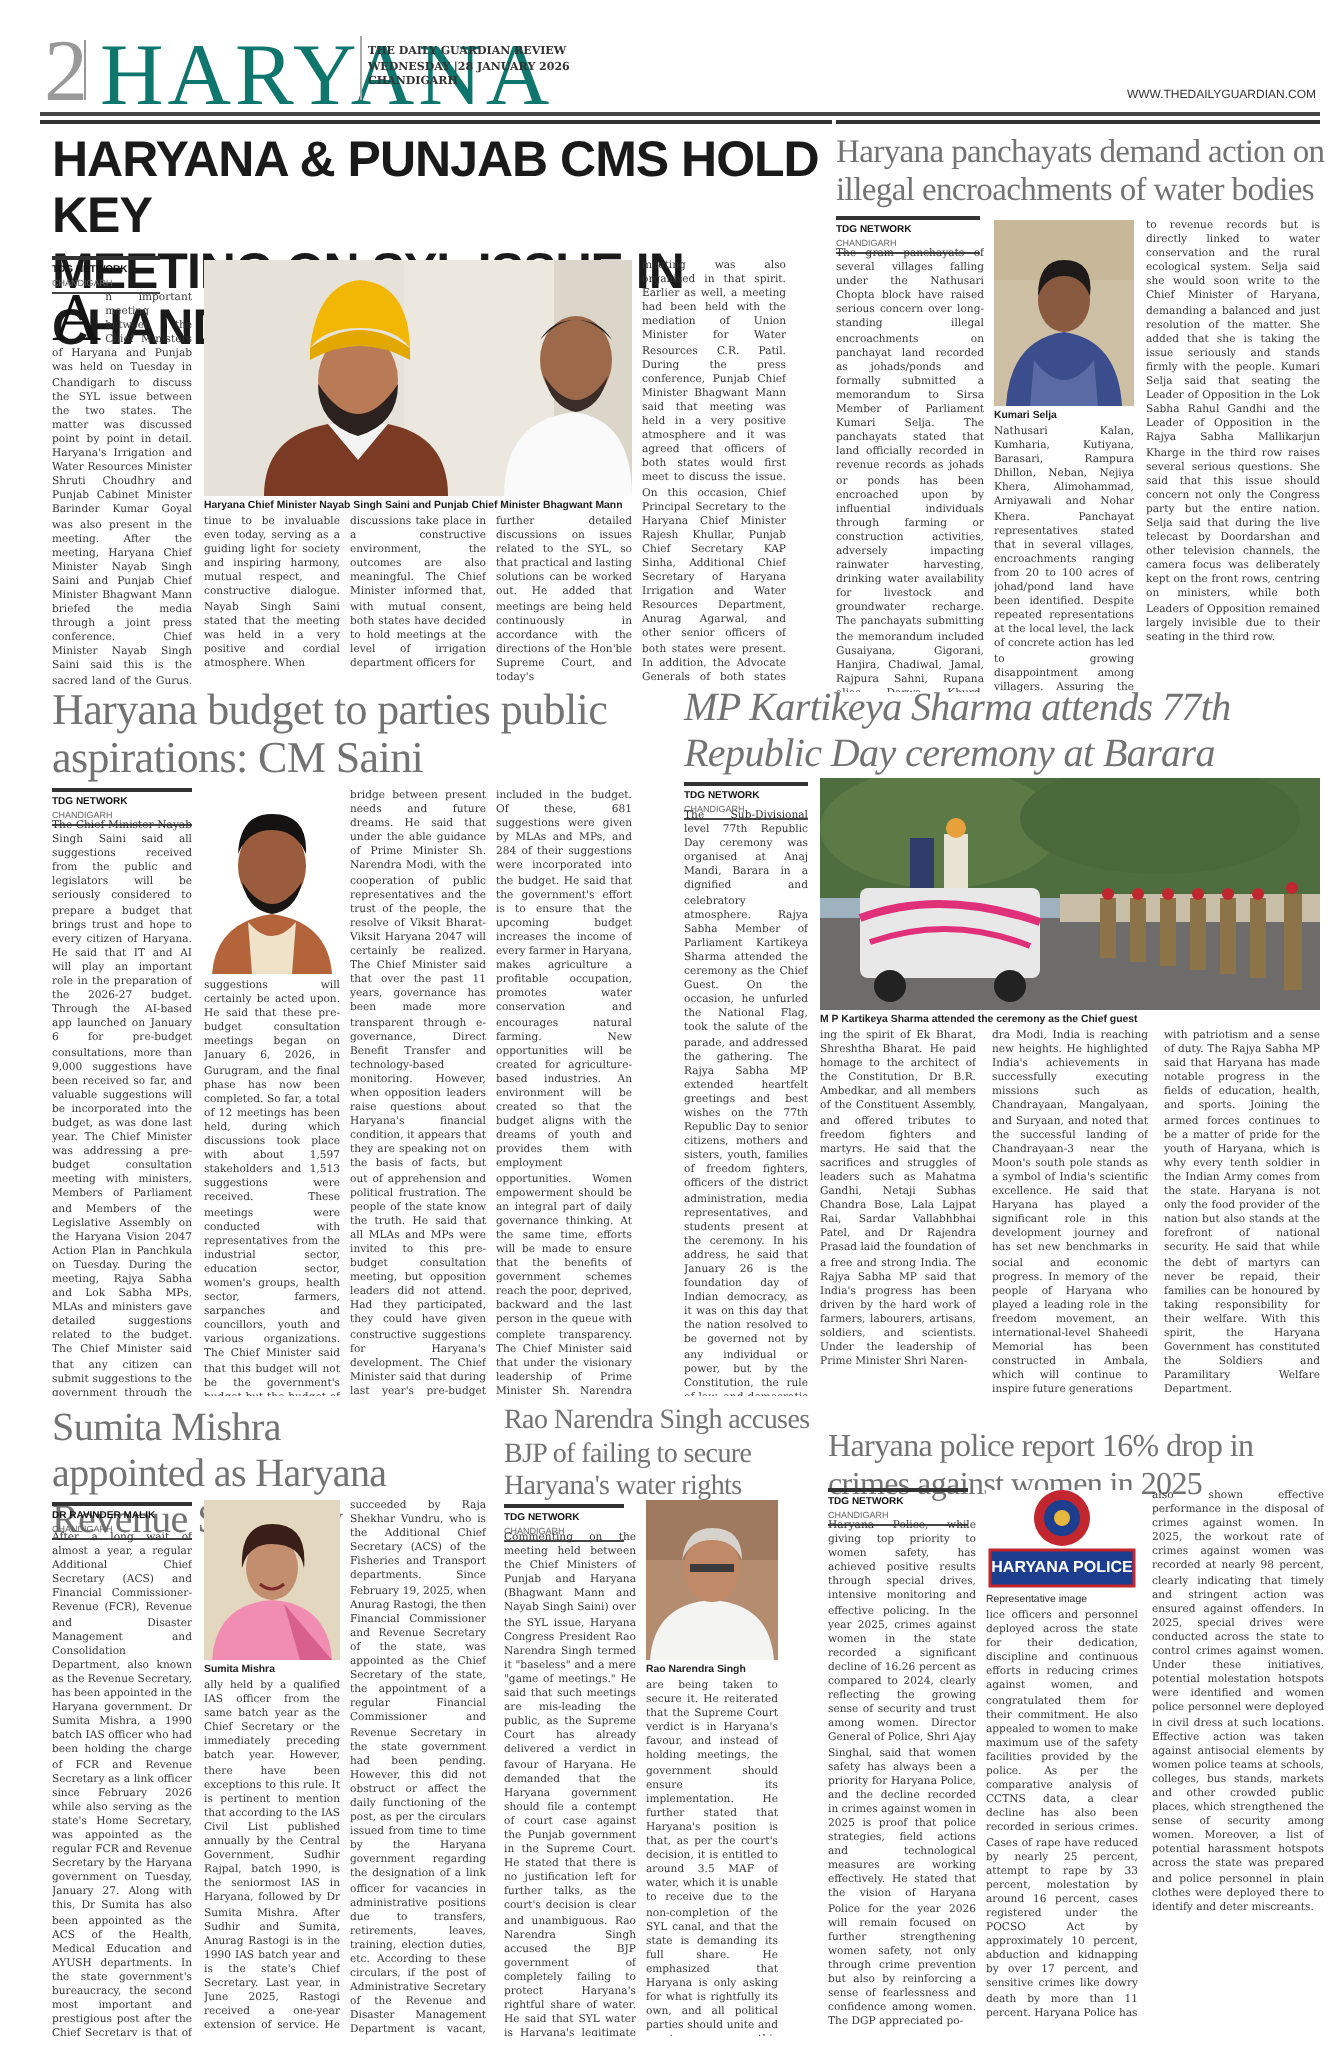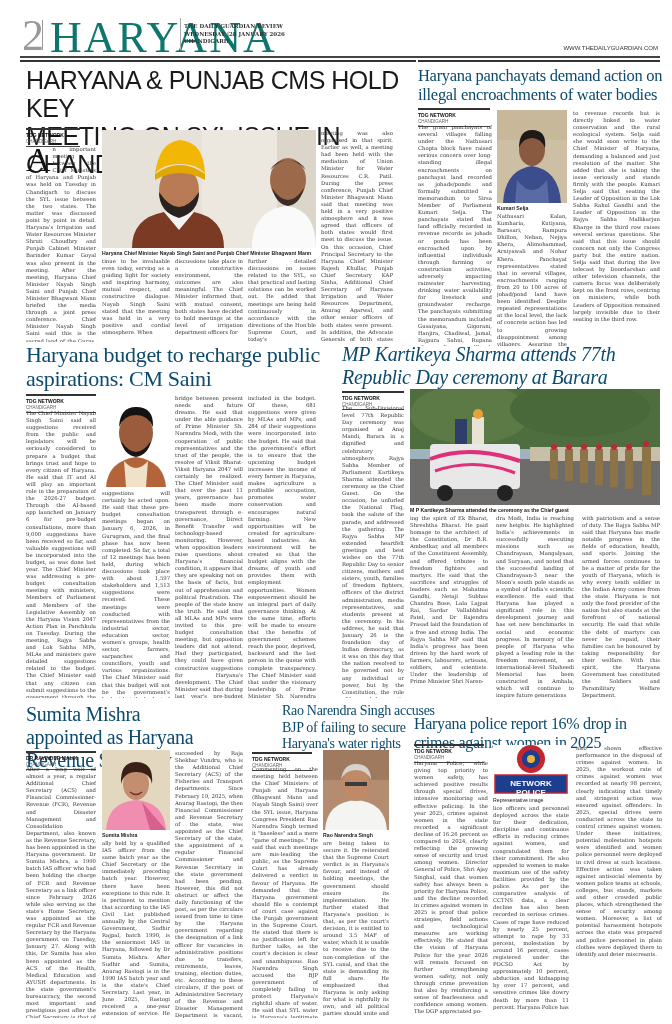--- a/index.html
+++ b/index.html
@@ -7,22 +7,22 @@
 .abs{position:absolute}
 .masthead .pnum{left:22px;top:14px;font-family:"Liberation Serif",serif;font-size:44px;color:#999;line-height:44px}
 .masthead .vline{left:42px;top:20px;width:1px;height:30px;background:#999}
 .masthead .sect{left:50px;top:16px;font-family:"Liberation Serif",serif;font-size:44px;letter-spacing:2px;color:#0f766e;line-height:44px}
 .masthead .vline2{left:180px;top:18px;width:1px;height:32px;background:#aaa}
 .masthead .meta{left:184px;top:23px;font-size:5.5px;line-height:7.5px;font-weight:bold;color:#333}
 .masthead .url{right:14px;top:45px;font-family:"Liberation Sans",sans-serif;font-size:6px;color:#333}
 .masthead .rule{left:20px;top:56px;width:640px;height:2px;background:#444}
 .lead-bar{left:20px;top:60px;width:396px;height:2px;background:#333}
 .right-bar{left:418px;top:60px;width:242px;height:2px;background:#333}
-.hd-cond{font-family:"Liberation Sans",sans-serif;font-weight:normal;font-stretch:condensed;color:#1a1a1a;letter-spacing:-0.5px}
-.hd-serif{font-family:"Liberation Serif",serif;color:#0c4a6e;letter-spacing:-0.3px}
+.hd-cond{font-family:"Liberation Sans",sans-serif;font-weight:bold;font-stretch:condensed;color:#1a1a1a;letter-spacing:-0.5px}
+.hd-serif{font-family:"Liberation Serif",serif;color:#737373;letter-spacing:-0.3px}
 .byline{font-family:"Liberation Sans",sans-serif;font-size:5px;font-weight:bold;color:#111;border-top:2px solid #333;padding-top:2px;width:54px}
 .byline .loc{display:block;font-weight:normal;color:#666;font-size:4.5px;margin-top:1px;border-bottom:1px solid #444;padding-bottom:2px}
 .col{font-size:5.3px;line-height:7.1px;text-align:justify;color:#333;overflow:hidden}
 .cap{font-family:"Liberation Sans",sans-serif;font-size:5.2px;font-weight:bold;color:#222}
 .photo{overflow:hidden}
 .dropcap{float:left;font-family:"Liberation Serif",serif;font-size:34px;line-height:28px;margin-right:2px;color:#111}
 </style>
 </head>
 <body>
 
@@ -87,21 +87,21 @@
       <ellipse cx="35" cy="40" rx="13" ry="16" fill="#8a5a40"></ellipse>
       <path d="M22 38 Q22 20 35 20 Q50 20 48 38 Q44 28 35 28 Q26 28 22 38Z" fill="#1e1a1a"></path>
     </svg>
   </div>
   <div class="abs cap" style="left:497px;top:205px;width:70px;">Kumari Selja</div>
   <div class="abs col" style="left:497px;top:213px;width:70px;height:133px;">Nathusari Kalan, Kumharia, Kutiyana, Barasari, Rampura Dhillon, Neban, Nejiya Khera, Alimohammad, Arniyawali and Nohar Khera. Panchayat representatives stated that in several villages, encroachments ranging from 20 to 100 acres of johad/pond land have been identified. Despite repeated representations at the local level, the lack of concrete action has led to growing disappointment among villagers. Assuring the representatives, Kumari Selja said that the issue is not merely related</div>
   <div class="abs col" style="left:573px;top:110px;width:87px;height:236px;">to revenue records but is directly linked to water conservation and the rural ecological system. Selja said she would soon write to the Chief Minister of Haryana, demanding a balanced and just resolution of the matter. She added that she is taking the issue seriously and stands firmly with the people. Kumari Selja said that seating the Leader of Opposition in the Lok Sabha Rahul Gandhi and the Leader of Opposition in the Rajya Sabha Mallikarjun Kharge in the third row raises several serious questions. She said that this issue should concern not only the Congress party but the entire nation. Selja said that during the live telecast by Doordarshan and other television channels, the camera focus was deliberately kept on the front rows, centring on ministers, while both Leaders of Opposition remained largely invisible due to their seating in the third row.</div>
 </div>
 
 <div>
-  <div class="abs hd-serif" style="left:26px;top:343px;width:310px;font-size:22px;line-height:24px;">Haryana budget to recharge public aspirations: CM Saini</div>
+  <div class="abs hd-serif" style="left:26px;top:343px;width:310px;font-size:22px;line-height:24px;">Haryana budget to parties public aspirations: CM Saini</div>
   <div class="abs byline" style="left:26px;top:394px;width:70px;"><span>TDG NETWORK</span><span class="loc">CHANDIGARH</span></div>
   <div class="abs col" style="left:26px;top:410px;width:70px;height:288px;">The Chief Minister Nayab Singh Saini said all suggestions received from the public and legislators will be seriously considered to prepare a budget that brings trust and hope to every citizen of Haryana. He said that IT and AI will play an important role in the preparation of the 2026-27 budget. Through the AI-based app launched on January 6 for pre-budget consultations, more than 9,000 suggestions have been received so far, and valuable suggestions will be incorporated into the budget, as was done last year. The Chief Minister was addressing a pre-budget consultation meeting with ministers, Members of Parliament and Members of the Legislative Assembly on the Haryana Vision 2047 Action Plan in Panchkula on Tuesday. During the meeting, Rajya Sabha and Lok Sabha MPs, MLAs and ministers gave detailed suggestions related to the budget. The Chief Minister said that any citizen can submit suggestions to the government through the portal till January 31, and these</div>
   <div class="abs photo" style="left:102px;top:395px;width:68px;height:92px;">
     <svg width="68" height="92">
       <rect width="68" height="92" fill="#ffffff"></rect>
       <path d="M4 92 Q6 66 34 62 Q62 66 64 92Z" fill="#b3643a"></path>
       <path d="M22 66 Q34 80 46 66 L44 92 L24 92Z" fill="#f0e2c8"></path>
       <ellipse cx="34" cy="38" rx="17" ry="21" fill="#9a5c3c"></ellipse>
       <path d="M17 32 Q18 12 34 12 Q52 12 51 32 Q46 20 34 20 Q22 20 17 32Z" fill="#151212"></path>
       <path d="M19 46 Q34 68 49 46 Q46 60 34 62 Q22 60 19 46Z" fill="#1a1515"></path>
@@ -171,21 +171,21 @@
       <path d="M19 34 Q18 12 34 12 Q52 12 50 34 Q48 22 34 22 Q22 22 19 34Z" fill="#3a1e18"></path>
       <path d="M28 42 Q34 47 40 42" stroke="#7a2a2a" stroke-width="1.5" fill="none"></path>
     </svg>
   </div>
   <div class="abs cap" style="left:102px;top:832px;width:68px;">Sumita Mishra</div>
   <div class="abs col" style="left:102px;top:840px;width:68px;height:178px;">ally held by a qualified IAS officer from the same batch year as the Chief Secretary or the immediately preceding batch year. However, there have been exceptions to this rule. It is pertinent to mention that according to the IAS Civil List published annually by the Central Government, Sudhir Rajpal, batch 1990, is the seniormost IAS in Haryana, followed by Dr Sumita Mishra. After Sudhir and Sumita, Anurag Rastogi is in the 1990 IAS batch year and is the state's Chief Secretary. Last year, in June 2025, Rastogi received a one-year extension of service. He was</div>
   <div class="abs col" style="left:175px;top:750px;width:68px;height:268px;">succeeded by Raja Shekhar Vundru, who is the Additional Chief Secretary (ACS) of the Fisheries and Transport departments. Since February 19, 2025, when Anurag Rastogi, the then Financial Commissioner and Revenue Secretary of the state, was appointed as the Chief Secretary of the state, the appointment of a regular Financial Commissioner and Revenue Secretary in the state government had been pending. However, this did not obstruct or affect the daily functioning of the post, as per the circulars issued from time to time by the Haryana government regarding the designation of a link officer for vacancies in administrative positions due to transfers, retirements, leaves, training, election duties, etc. According to these circulars, if the post of Administrative Secretary of the Revenue and Disaster Management Department is vacant, the Administrative Secretary of the Home Department will be the first link officer.</div>
 </div>
 
 <div>
-  <div class="abs hd-serif" style="left:252px;top:703px;width:160px;font-size:14px;line-height:16.5px;margin-left:30px;">Rao Narendra Singh accuses BJP of failing to secure Haryana's water rights</div>
+  <div class="abs hd-serif" style="left:252px;top:703px;width:160px;font-size:14px;line-height:16.5px;">Rao Narendra Singh accuses BJP of failing to secure Haryana's water rights</div>
   <div class="abs byline" style="left:252px;top:752px;width:60px;"><span>TDG NETWORK</span><span class="loc">CHANDIGARH</span></div>
   <div class="abs col" style="left:252px;top:766px;width:66px;height:252px;">Commenting on the meeting held between the Chief Ministers of Punjab and Haryana (Bhagwant Mann and Nayab Singh Saini) over the SYL issue, Haryana Congress President Rao Narendra Singh termed it "baseless" and a mere "game of meetings." He said that such meetings are mis-leading the public, as the Supreme Court has already delivered a verdict in favour of Haryana. He demanded that the Haryana government should file a contempt of court case against the Punjab government in the Supreme Court. He stated that there is no justification left for further talks, as the court's decision is clear and unambiguous. Rao Narendra Singh accused the BJP government of completely failing to protect Haryana's rightful share of water. He said that SYL water is Haryana's legitimate right, but no concrete steps</div>
   <div class="abs photo" style="left:323px;top:750px;width:66px;height:80px;">
     <svg width="66" height="80">
       <rect width="66" height="80" fill="#b48d70"></rect>
       <rect x="0" y="0" width="66" height="30" fill="#a07a5f"></rect>
       <path d="M2 80 Q4 52 33 50 Q62 52 64 80Z" fill="#f4f4f2"></path>
       <ellipse cx="33" cy="34" rx="14" ry="17" fill="#c08a69"></ellipse>
       <path d="M18 30 Q20 14 33 14 Q48 14 48 30 Q44 20 33 20 Q22 20 18 30Z" fill="#d7d3cc"></path>
       <rect x="22" y="32" width="22" height="4" fill="#3a3a3a"></rect>
@@ -199,18 +199,18 @@
   <div class="abs hd-serif" style="left:414px;top:714px;width:250px;font-size:16px;line-height:19px;">Haryana police report 16% drop in crimes against women in 2025</div>
   <div class="abs byline" style="left:414px;top:744px;width:70px;"><span>TDG NETWORK</span><span class="loc">CHANDIGARH</span></div>
   <div class="abs col" style="left:414px;top:760px;width:74px;height:258px;">Haryana Police, while giving top priority to women safety, has achieved positive results through special drives, intensive monitoring and effective policing. In the year 2025, crimes against women in the state recorded a significant decline of 16.26 percent as compared to 2024, clearly reflecting the growing sense of security and trust among women. Director General of Police, Shri Ajay Singhal, said that women safety has always been a priority for Haryana Police, and the decline recorded in crimes against women in 2025 is proof that police strategies, field actions and technological measures are working effectively. He stated that the vision of Haryana Police for the year 2026 will remain focused on further strengthening women safety, not only through crime prevention but also by reinforcing a sense of fearlessness and confidence among women. The DGP appreciated po-</div>
   <div class="abs photo" style="left:493px;top:745px;width:76px;height:50px;background:#fff;">
     <svg width="76" height="50">
       <circle cx="38" cy="14" r="14" fill="#c2262e"></circle>
       <circle cx="38" cy="14" r="9" fill="#1d3d8f"></circle>
       <circle cx="38" cy="14" r="4" fill="#e7b63c"></circle>
       <rect x="2" y="30" width="72" height="18" fill="#1d3d8f" stroke="#c2262e" stroke-width="1.5"></rect>
     </svg>
-    <div class="abs" style="left:2px;top:34px;width:72px;text-align:center;font-family:'Liberation Sans',sans-serif;font-weight:bold;font-size:8px;color:#fff;">NETWORK POLICE</div>
+    <div class="abs" style="left:2px;top:34px;width:72px;text-align:center;font-family:'Liberation Sans',sans-serif;font-weight:bold;font-size:8px;color:#fff;">HARYANA POLICE</div>
   </div>
   <div class="abs cap" style="left:493px;top:797px;width:76px;font-weight:normal;">Representative image</div>
   <div class="abs col" style="left:493px;top:805px;width:76px;height:213px;">lice officers and personnel deployed across the state for their dedication, discipline and continuous efforts in reducing crimes against women, and congratulated them for their commitment. He also appealed to women to make maximum use of the safety facilities provided by the police. As per the comparative analysis of CCTNS data, a clear decline has also been recorded in serious crimes. Cases of rape have reduced by nearly 25 percent, attempt to rape by 33 percent, molestation by around 16 percent, cases registered under the POCSO Act by approximately 10 percent, abduction and kidnapping by over 17 percent, and sensitive crimes like dowry death by more than 11 percent. Haryana Police has</div>
   <div class="abs col" style="left:576px;top:745px;width:86px;height:273px;">also shown effective performance in the disposal of crimes against women. In 2025, the workout rate of crimes against women was recorded at nearly 98 percent, clearly indicating that timely and stringent action was ensured against offenders. In 2025, special drives were conducted across the state to control crimes against women. Under these initiatives, potential molestation hotspots were identified and women police personnel were deployed in civil dress at such locations. Effective action was taken against antisocial elements by women police teams at schools, colleges, bus stands, markets and other crowded public places, which strengthened the sense of security among women. Moreover, a list of potential harassment hotspots across the state was prepared and police personnel in plain clothes were deployed there to identify and deter miscreants.</div>
 </div>
 
 </body></html>

